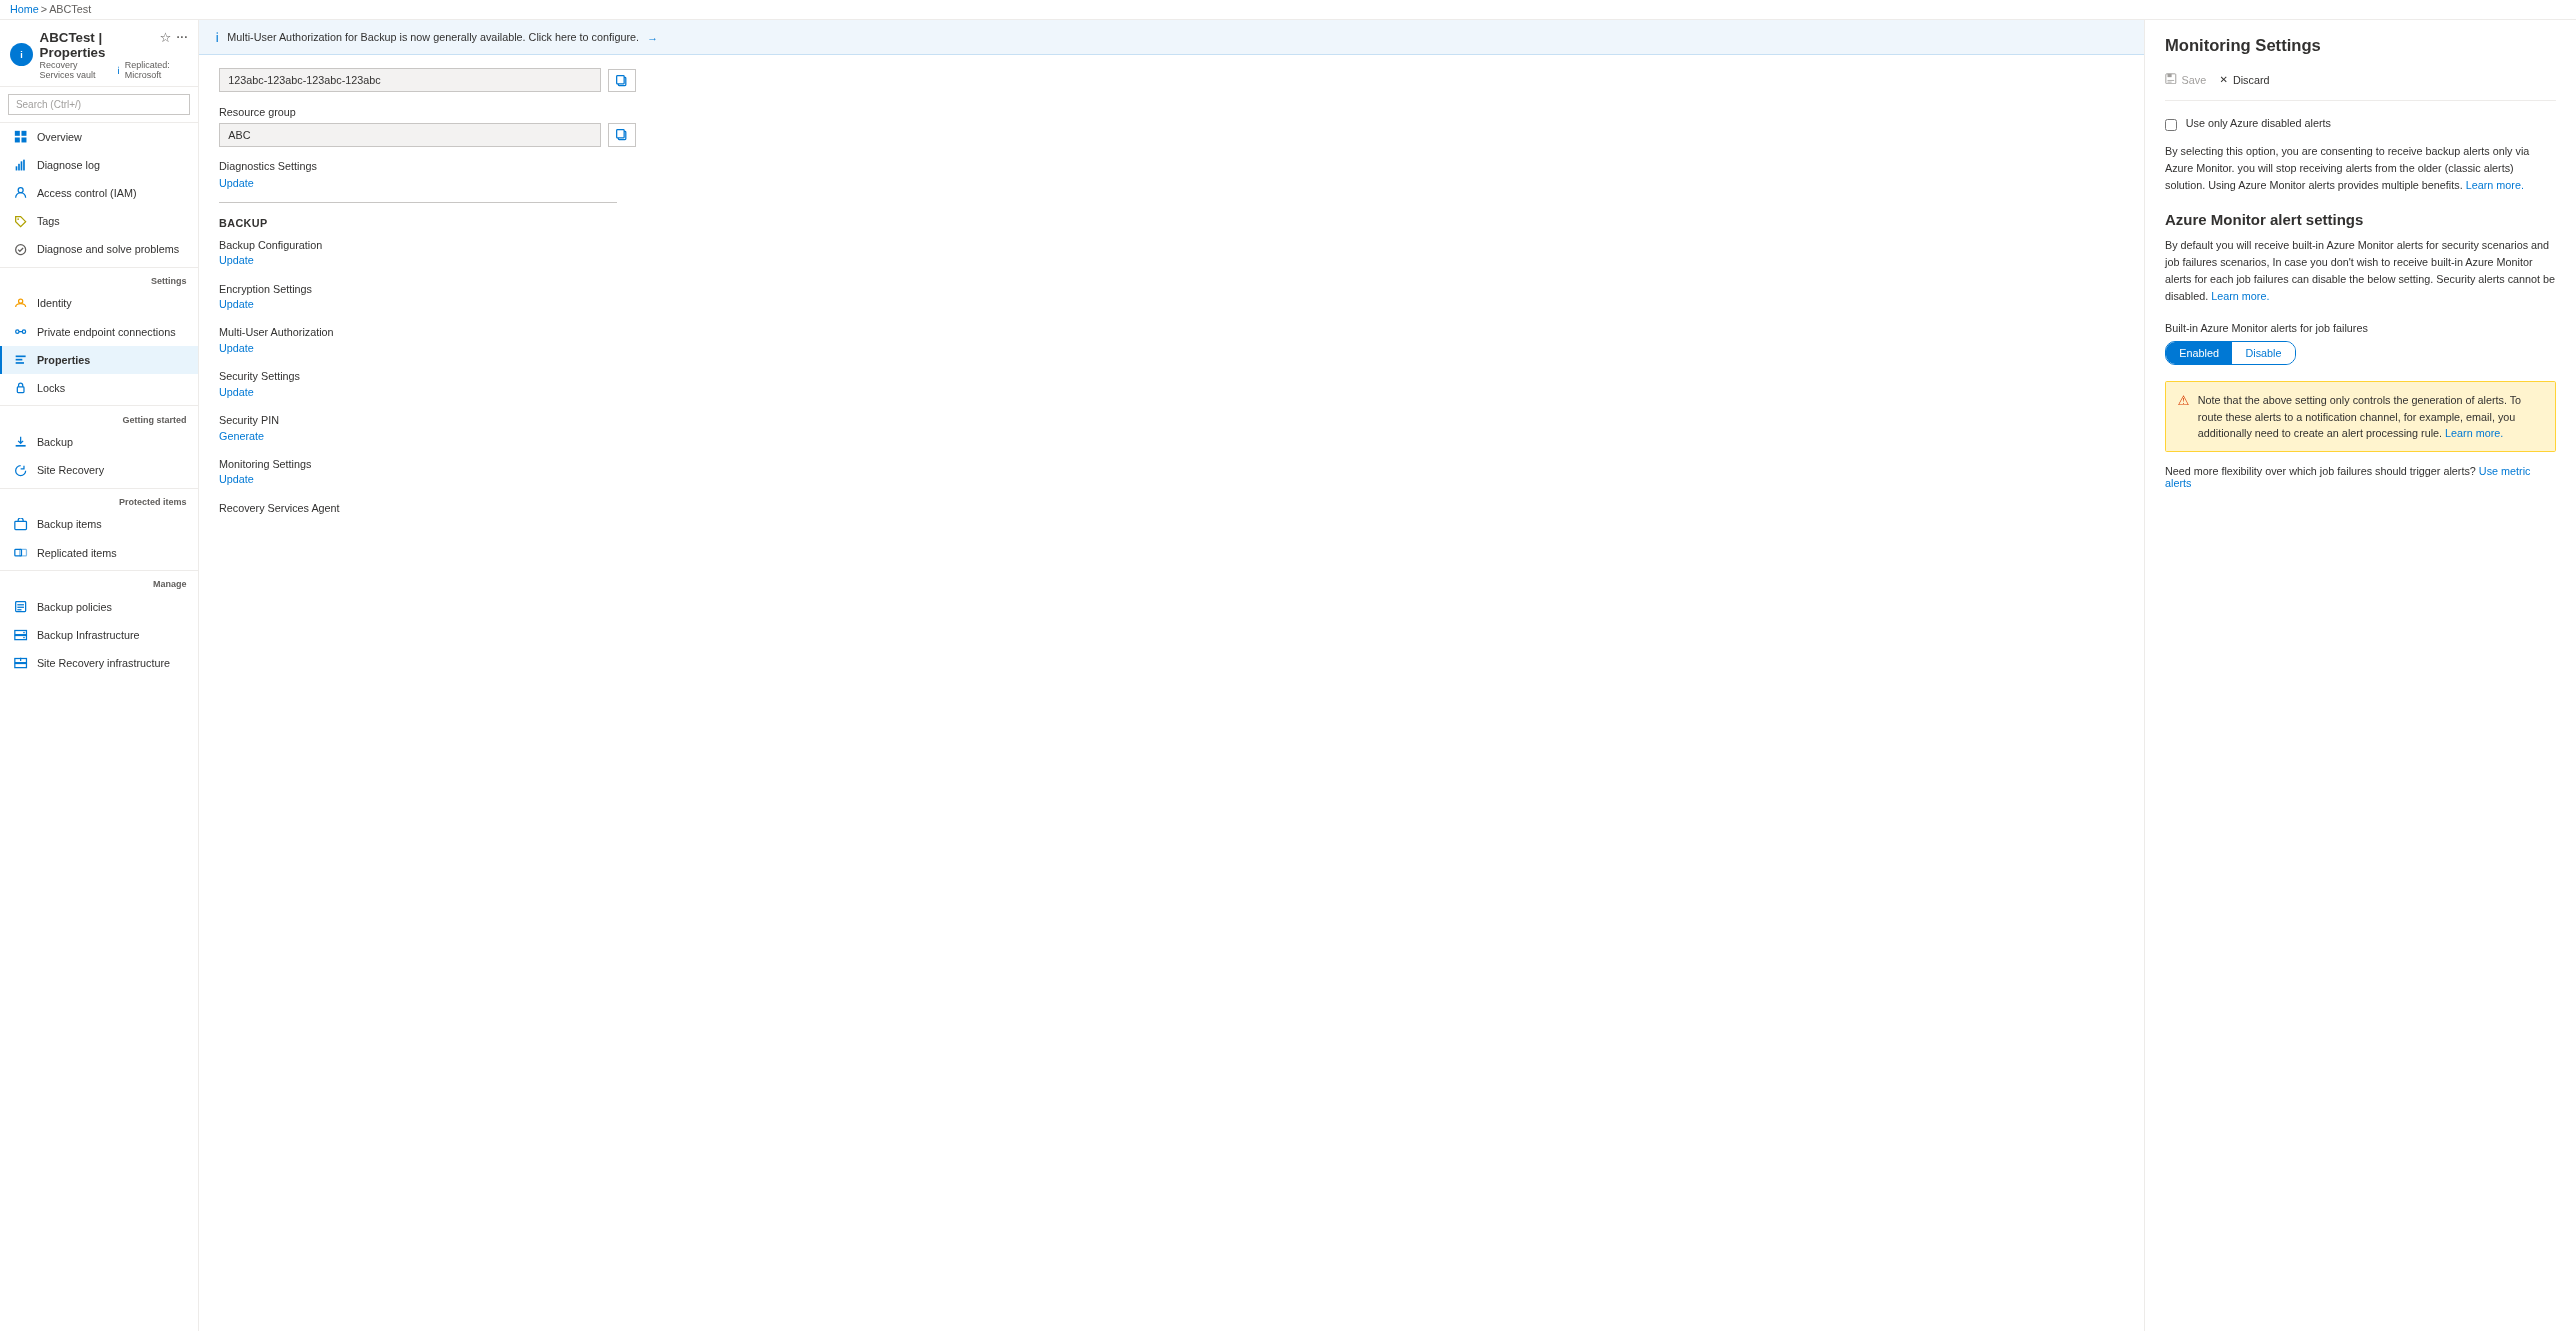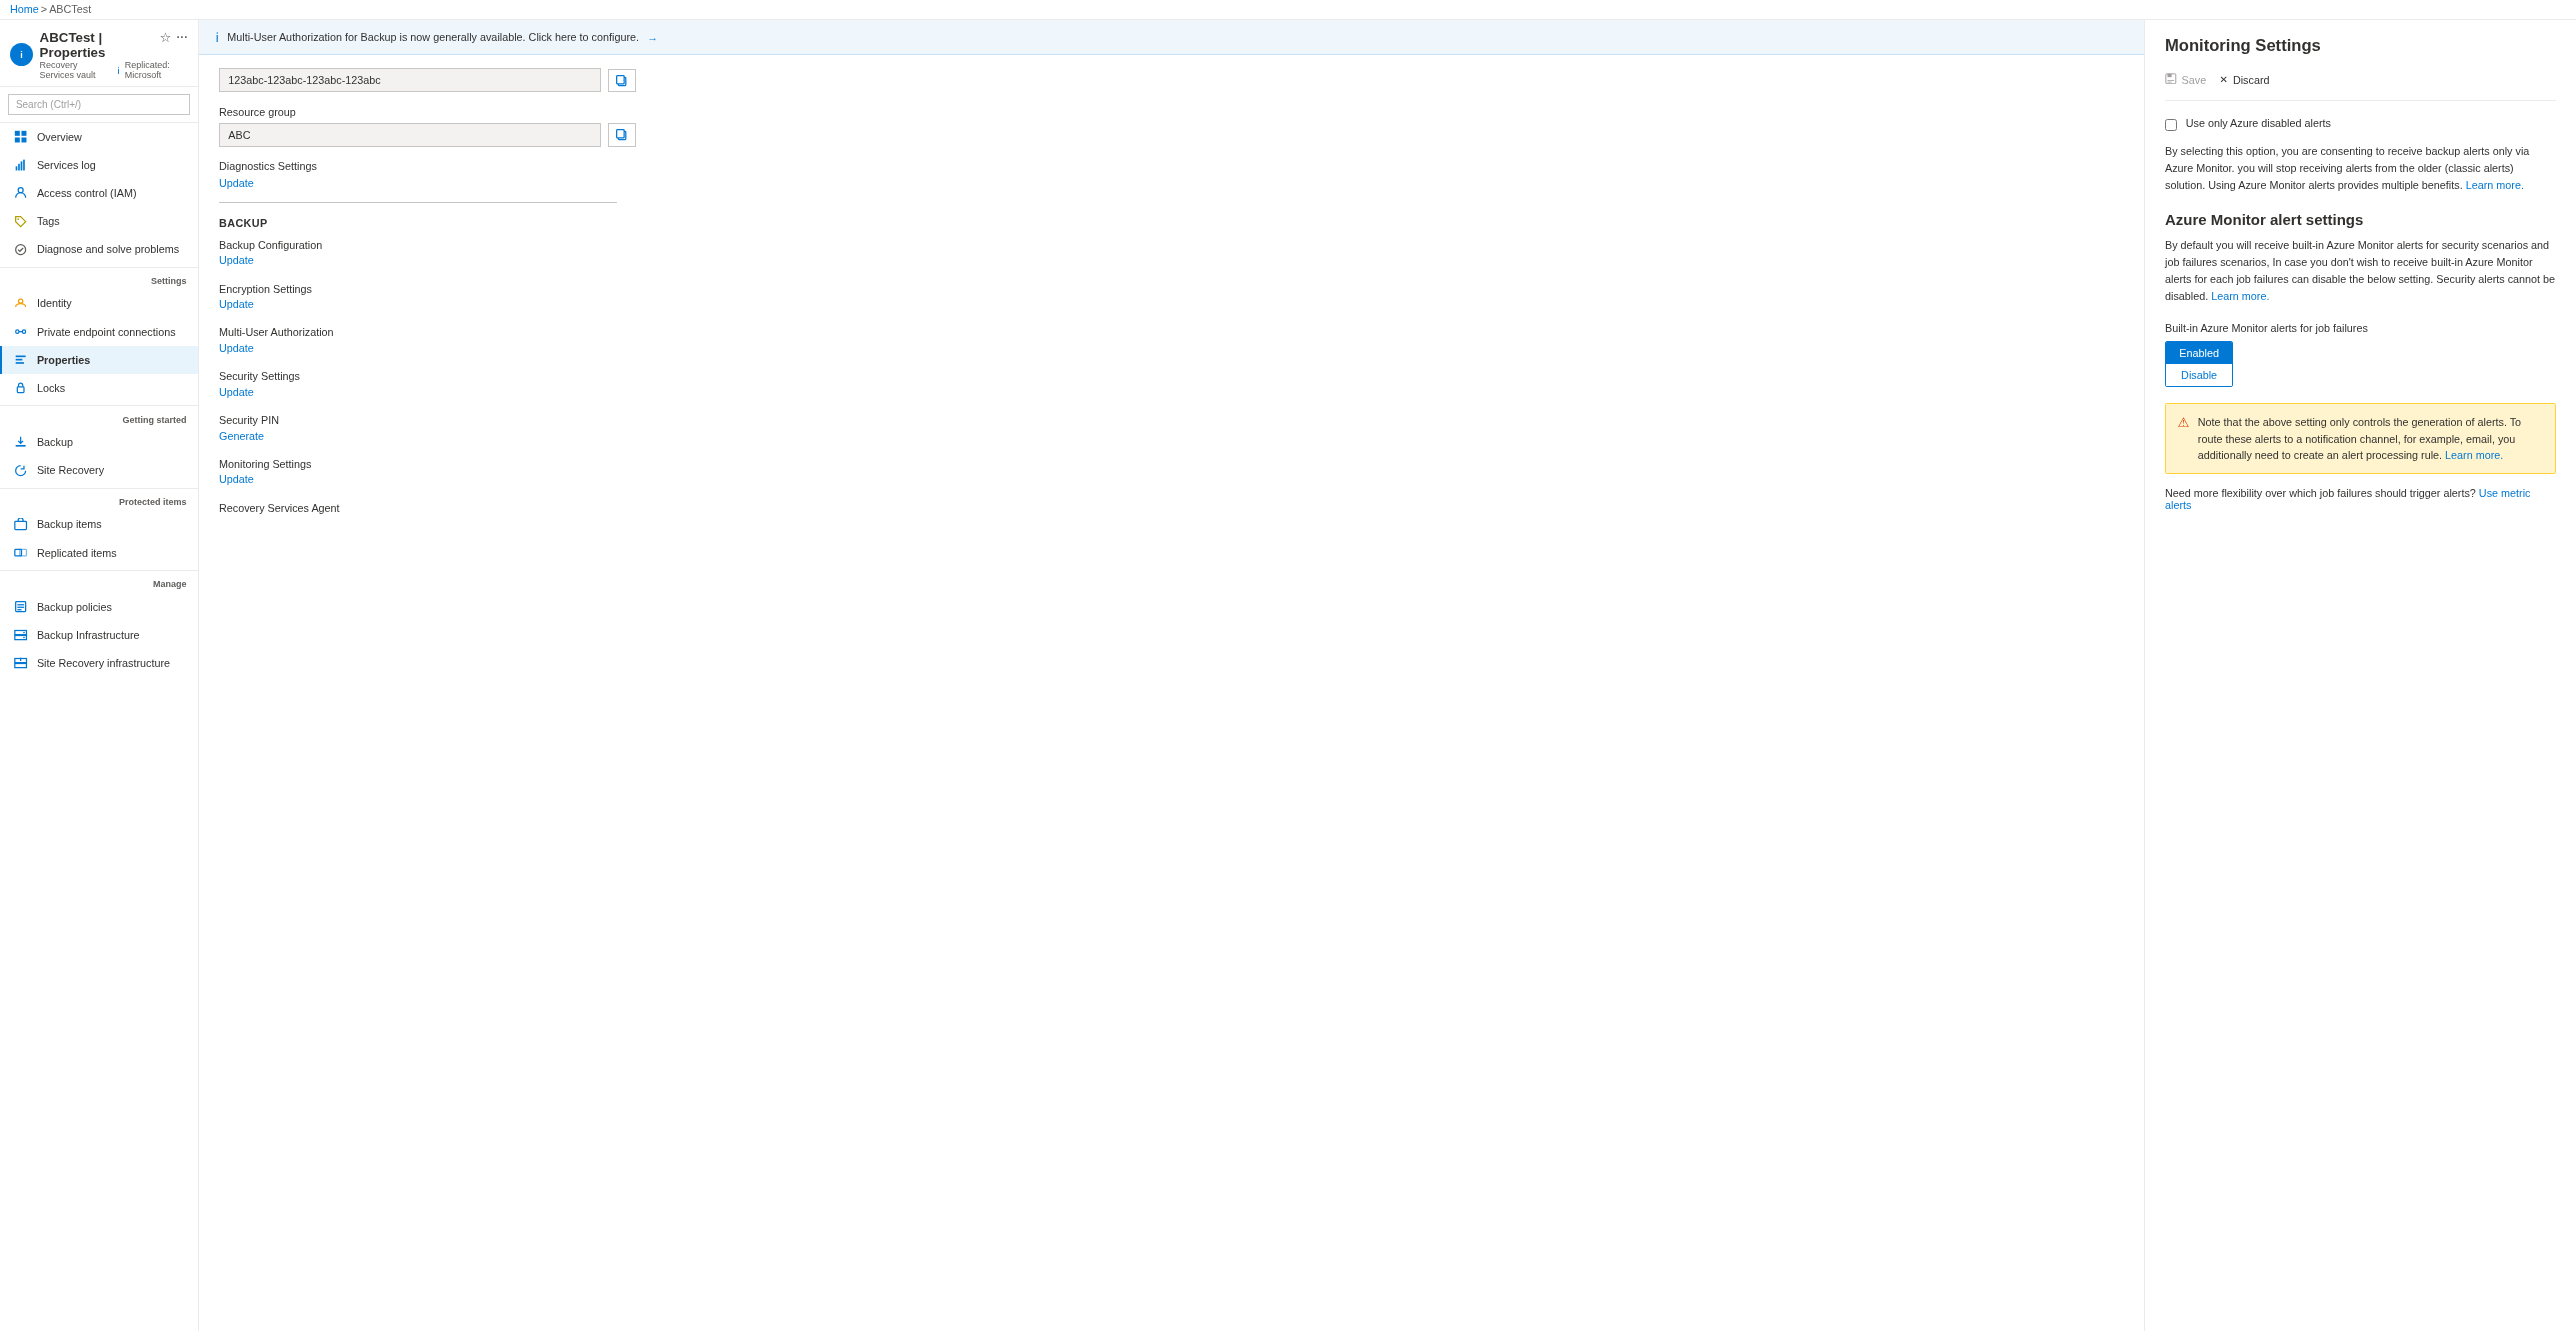--- a/index.html
+++ b/index.html
@@ -63,21 +63,21 @@
     .panel-section-title { font-size: 15px; font-weight: 600; color: #323130; margin-bottom: 8.3px; }
     .panel-text { font-size: 10.8px; color: #323130; line-height: 1.6; margin-bottom: 8.3px; }
     .panel-text a { color: #0078d4; text-decoration: none; }
 
     .checkbox-row { display: flex; align-items: flex-start; gap: 8.3px; margin-bottom: 11.6px; }
     .checkbox-row input[type=checkbox] { margin-top: 1.7px; width: 12.4px; height: 12.4px; flex-shrink: 0; }
     .checkbox-label { font-size: 10.8px; color: #323130; font-weight: 400; }
 
     .setting-label { font-size: 10.8px; color: #323130; margin-bottom: 6.6px; font-weight: 400; }
 
-    .toggle-group { display: flex; border: 0.8px solid #0078d4; border-radius: 2px; overflow: hidden; width: fit-content; margin-bottom: 13.3px; flex-direction: column; }
+    .toggle-group { display: flex; border: 0.8px solid #0078d4; border-radius: 10px; overflow: hidden; width: fit-content; margin-bottom: 13.3px; }
     .toggle-btn { padding: 5px 13.3px; font-size: 10.8px; cursor: pointer; border: none; background: #fff; color: #0078d4; }
     .toggle-btn.active { background: #0078d4; color: #fff; }
 
     .warning-box { background: #fff4ce; border: 0.8px solid #ffd335; padding: 10px 11.6px; display: flex; align-items: flex-start; gap: 8.3px; margin-bottom: 13.3px; border-radius: 1.7px; }
     .warning-icon { color: #d83b01; font-size: 13.3px; flex-shrink: 0; margin-top: 0.8px; }
     .warning-text { font-size: 10.8px; color: #323130; line-height: 1.5; }
     .warning-text a { color: #0078d4; text-decoration: none; }
 
     .flex-link { font-size: 10.8px; color: #323130; }
     .flex-link a { color: #0078d4; text-decoration: none; }
@@ -139,21 +139,21 @@
         </div>
         <div class="nav-item">
           <span class="nav-icon">
             <svg width="13.3" height="13.3" viewBox="0 0 16 16">
                 <rect x="2" y="10" width="2" height="5" fill="#0078d4"></rect>
                 <rect x="5" y="7" width="2" height="8" fill="#0078d4"></rect>
                 <rect x="8" y="4" width="2" height="11" fill="#0078d4"></rect>
                 <rect x="11" y="2" width="2" height="13" fill="#0078d4"></rect>
               </svg>
           </span>
-          <span>Services log</span>
+          <span>Diagnose log</span>
         </div>
         <div class="nav-item">
           <span class="nav-icon">
             <svg width="13.3" height="13.3" viewBox="0 0 16 16">
                 <circle cx="8" cy="5" r="3" fill="none" stroke="#0078d4" stroke-width="1.5"></circle>
                 <path d="M2 14c0-3.31 2.69-6 6-6s6 2.69 6 6" fill="none" stroke="#0078d4" stroke-width="1.5"></path>
               </svg>
           </span>
           <span>Access control (IAM)</span>
         </div>

